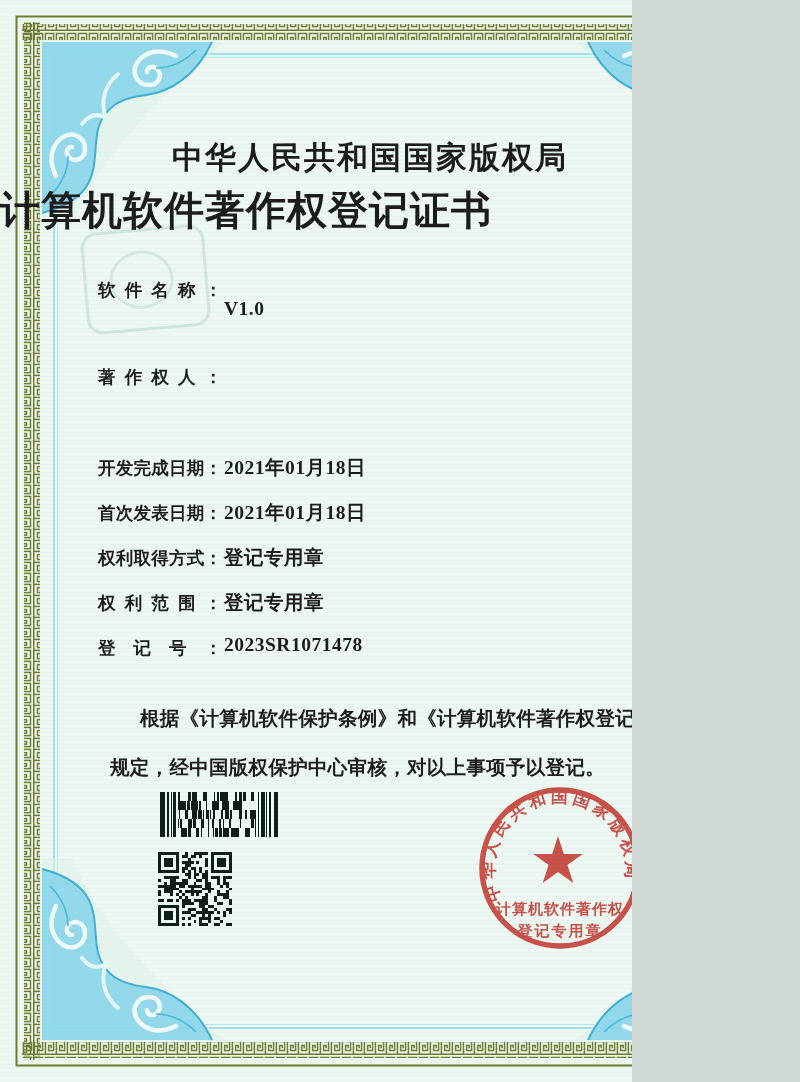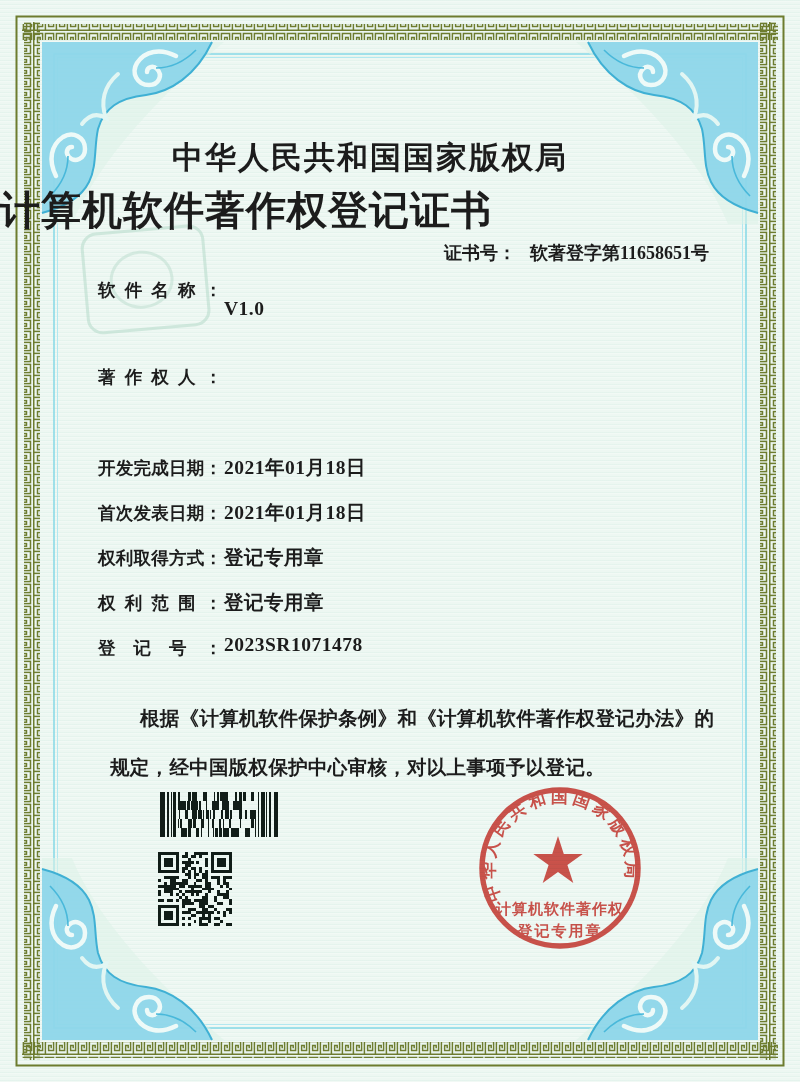--- a/index.html
+++ b/index.html
@@ -1,17 +1,17 @@
 <!DOCTYPE html>
 <html><head>
 <meta charset="utf-8">
 <style>
   html,body{margin:0;padding:0;background:#cfd8d2;}
   .page{
-    position:relative;width:800px;height:1082px;overflow:hidden;
+    position:relative;width:632px;height:1082px;overflow:hidden;
     background-color:#edf7f2;
     background-image:repeating-linear-gradient(180deg, rgba(186,226,211,0.16) 0 1px, rgba(255,255,255,0.25) 1px 2px, transparent 2px 4px);
     font-family:"Liberation Serif","DejaVu Serif",serif;
     color:#1c1c1c;
   }
   .frame{position:absolute;left:0;top:0;}
   
   .wm{position:absolute;left:84px;top:228px;width:132px;height:112px;transform:rotate(-5deg);pointer-events:none;}
   .wm .wm-box{position:absolute;left:0;top:0;width:118px;height:96px;border:3px solid rgba(176,215,197,0.5);border-radius:16px;}
   .wm .wm-curl{position:absolute;left:26px;top:22px;width:58px;height:52px;border:3px solid rgba(176,215,197,0.42);border-radius:50%;}
@@ -76,23 +76,20 @@
     <use href="#cornerFl" transform="translate(800,1082) scale(-1,-1)"></use>
   </svg>
 
   <div class="wm">
     <div class="wm-box"></div>
     <div class="wm-curl"></div>
   </div>
 
   <div class="authority">中华人民共和国国家版权局</div>
   <div class="title">计算机软件著作权登记证书</div>
-  <div class="certno">
-    <span>证书号：</span><span class="cv">软著登字第11658651号</span>
-  </div>
 
   <div class="row" style="top:278px">
     <span class="lbl">
         <span>软</span>
         <span>件</span>
         <span>名</span>
         <span>称</span>
         <span>：</span>
       </span>
     <span class="val line2">V1.0</span>

